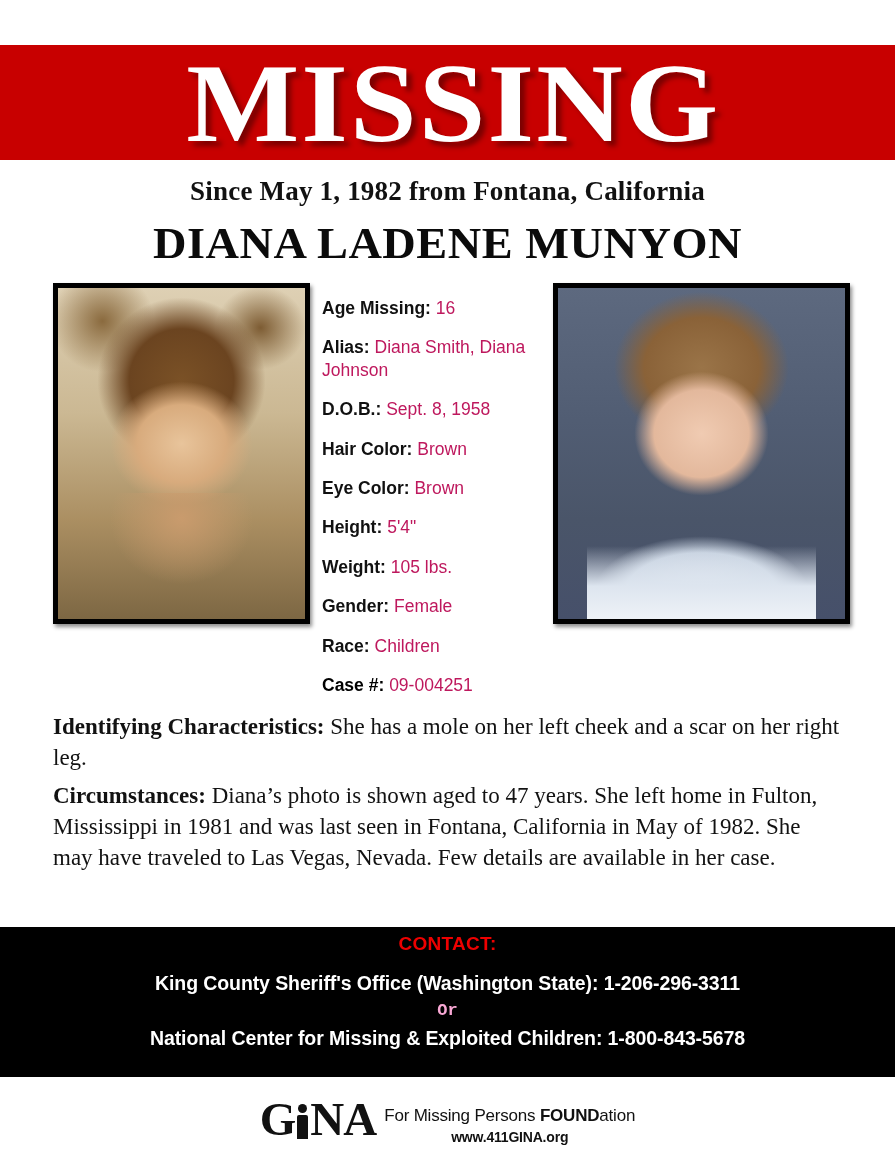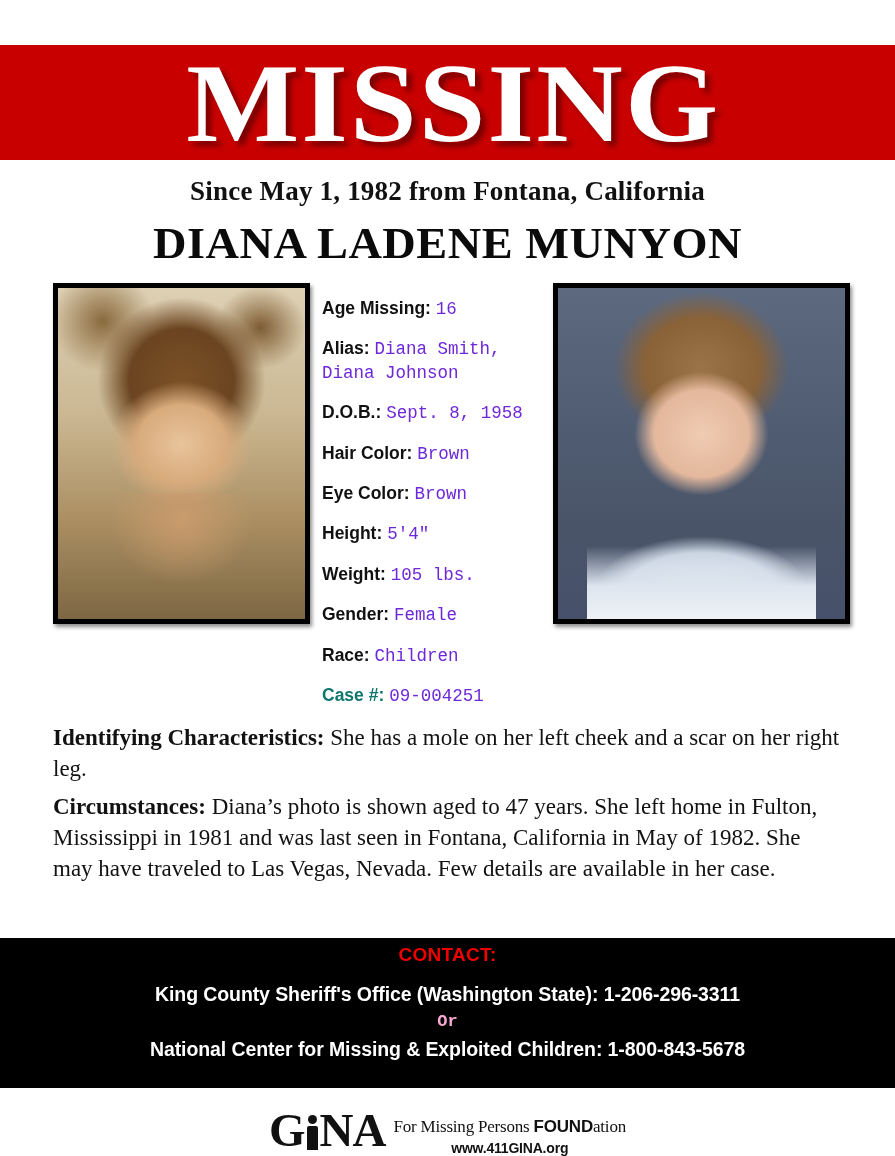--- a/index.html
+++ b/index.html
@@ -129,22 +129,22 @@
     color: #111111;
     margin-bottom: 17px;
     line-height: 1.28;
     white-space: normal;
   }
   .field-row:last-child { margin-bottom: 0; }
   .field-label {
     font-weight: bold;
     color: #111111;
   }
-  .field-label.accent { color: #0f766e; }
-  .field-value { color: #6d28d9; font-family: Liberation Mono, monospace; }
+  .field-label.accent { color: #000000; }
+  .field-value { color: #be185d; }
 
   
   .descriptions {
     margin: 16px 53px 0 53px;
     font-family: "Liberation Serif", serif;
     font-size: 23px;
     line-height: 1.33;
     color: #121212;
   }
   .desc-para { margin-bottom: 8px; }
@@ -218,21 +218,21 @@
     padding-top: 9px;
     text-align: center;
   }
   .logo-tagline {
     font-size: 17px;
     color: #111111;
     letter-spacing: -0.2px;
     white-space: nowrap;
   }
   .logo-tagline .heavy { font-weight: bold; }
-  .logo-tagline .light { font-weight: normal; font-family: Liberation Serif, serif; }
+  .logo-tagline .light { font-weight: normal; }
   .logo-url {
     font-size: 14px;
     font-weight: bold;
     color: #111111;
     margin-top: 3px;
     letter-spacing: -0.2px;
   }
 </style>
 </head>
 <body>

